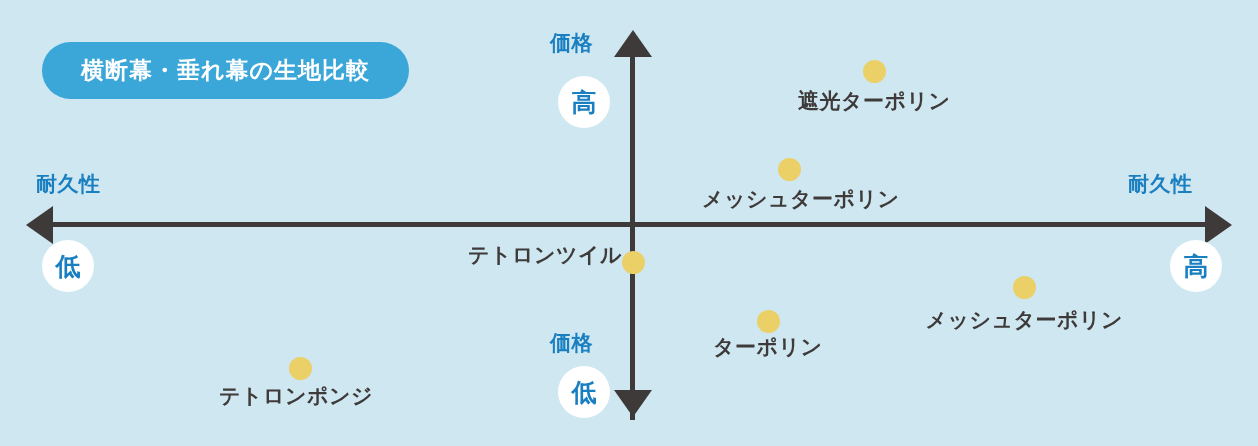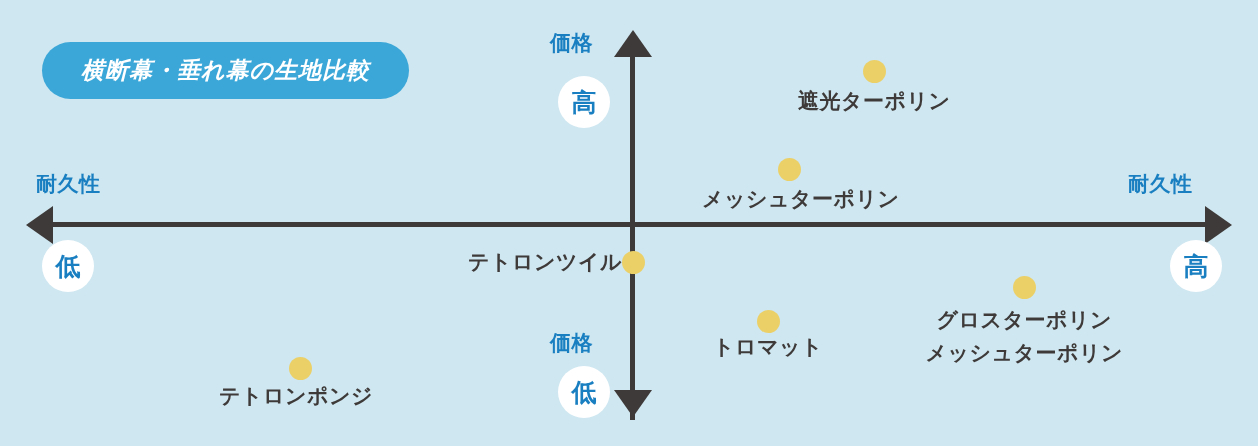--- a/index.html
+++ b/index.html
@@ -35,21 +35,20 @@
     justify-content: center;
     box-sizing: border-box;
   }
   .title-pill .t {
     color: #ffffff;
     font-size: 23px;
     font-weight: 700;
     letter-spacing: 1px;
     line-height: 1;
     white-space: nowrap;
-    font-style: italic;
   }
 
   
   .axis-h {
     position: absolute;
     left: 50px;
     top: 222px;
     width: 1166px;
     height: 5px;
     background: #3e3a39;
@@ -190,30 +189,29 @@
   <div id="points-layer">
       <div class="dot" style="left: 862.5px; top: 59.5px; background: rgb(235, 208, 104);"></div>
       <div class="pt-label" style="left: 798px; top: 86px; text-align: center;">
         <div>遮光ターポリン</div>
       </div>
       <div class="dot" style="left: 777.5px; top: 157.5px; background: rgb(235, 208, 104);"></div>
       <div class="pt-label" style="left: 702px; top: 184px;">
         <div>メッシュターポリン</div>
       </div>
       <div class="dot" style="left: 621.5px; top: 250.5px; background: rgb(235, 208, 104);"></div>
-      <div class="pt-label" style="left: 468px; top: 247px;">
+      <div class="pt-label" style="left: 468px; top: 240px;">
         <div>テトロンツイル</div>
       </div>
       <div class="dot" style="left: 756.5px; top: 309.5px; background: rgb(235, 208, 104);"></div>
       <div class="pt-label" style="left: 713px; top: 332px;">
-        <div>トロマット</div>
+        <div>ターポリン</div>
       </div>
       <div class="dot" style="left: 1012.5px; top: 275.5px; background: rgb(235, 208, 104);"></div>
       <div class="pt-label stack" style="left: 925.5px; top: 303px;">
-        <div>グロスターポリン</div>
         <div>メッシュターポリン</div>
       </div>
       <div class="dot" style="left: 288.5px; top: 356.5px; background: rgb(235, 208, 104);"></div>
       <div class="pt-label" style="left: 219px; top: 381px;">
         <div>テトロンポンジ</div>
       </div>
     </div>
 
 </div>
 

